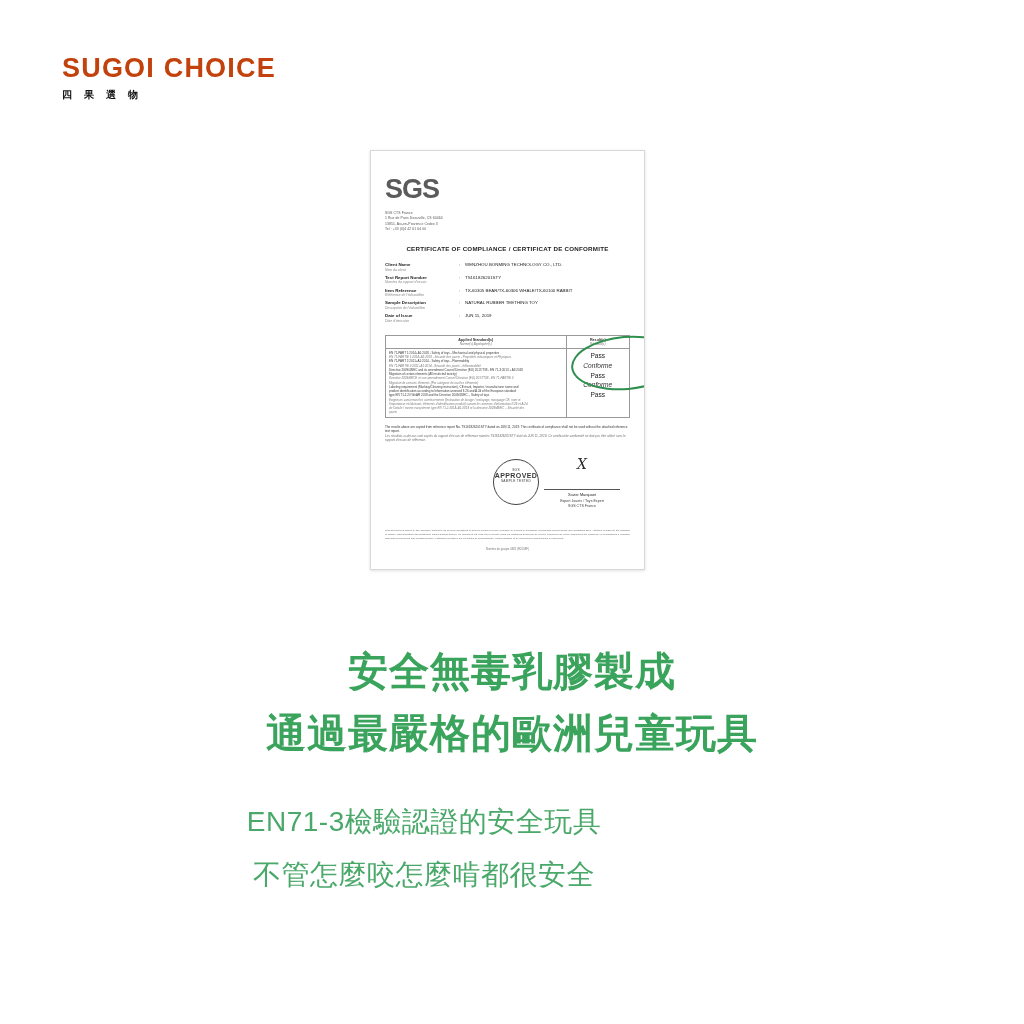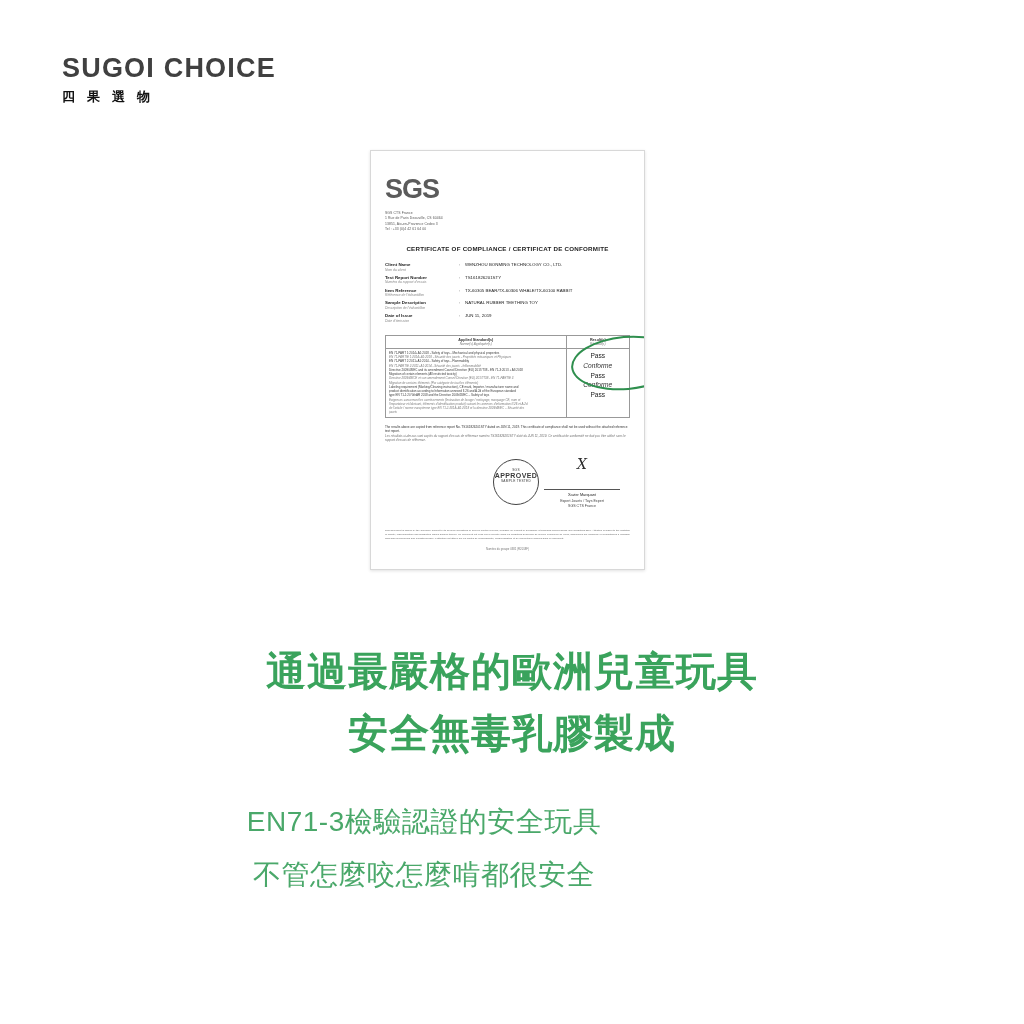--- a/index.html
+++ b/index.html
@@ -22,27 +22,27 @@
   
   .brand {
     position: absolute;
     left: 62px;
     top: 55px;
   }
   .brand-en {
     font-size: 27px;
     font-weight: 700;
     letter-spacing: 1.2px;
-    color: #404040;
+    color: #c2410c;
     line-height: 1.0;
     white-space: nowrap;
   }
   .brand-cn {
     margin-top: 6px;
-    font-size: 13px;
+    font-size: 10px;
     font-weight: 700;
     color: #111111;
     letter-spacing: 12px;
     white-space: nowrap;
   }
 
   
   .cert-wrap {
     position: absolute;
     left: 370px;
@@ -382,22 +382,22 @@
         <div class="sig-role">Expert Jouets / Toys Expert</div>
         <div class="sig-role">SGS CTS France</div>
       </div>
     </div>
 
     <div class="cert-footer">This document is issued by the Company subject to its General Conditions of Service printed overleaf, available on request or accessible at www.sgs.com/en/Terms-and-Conditions.aspx. Attention is drawn to the limitation of liability, indemnification and jurisdiction issues defined therein. Ce document est émis par la Société dans les conditions générales de service imprimées au verso, disponibles sur demande ou consultables à l'adresse www.sgs.com/fr/Terms-and-Conditions.aspx. L'attention est attirée sur les limites de responsabilité, d'indemnisation et de compétence définies dans ce document.</div>
     <div class="cert-footer-center">Numéro du groupe 0381 (R2018F)</div>
   </div>
 
   <div class="headline">
+    <div class="h-line">安全無毒乳膠製成</div>
     <div class="h-line">通過最嚴格的歐洲兒童玩具</div>
-    <div class="h-line">安全無毒乳膠製成</div>
   </div>
 
   <div class="sub">
     <div class="s-line">EN71-3檢驗認證的安全玩具</div>
     <div class="s-line">不管怎麼咬怎麼啃都很安全</div>
   </div>
 
 </div>
 
 </body></html>

